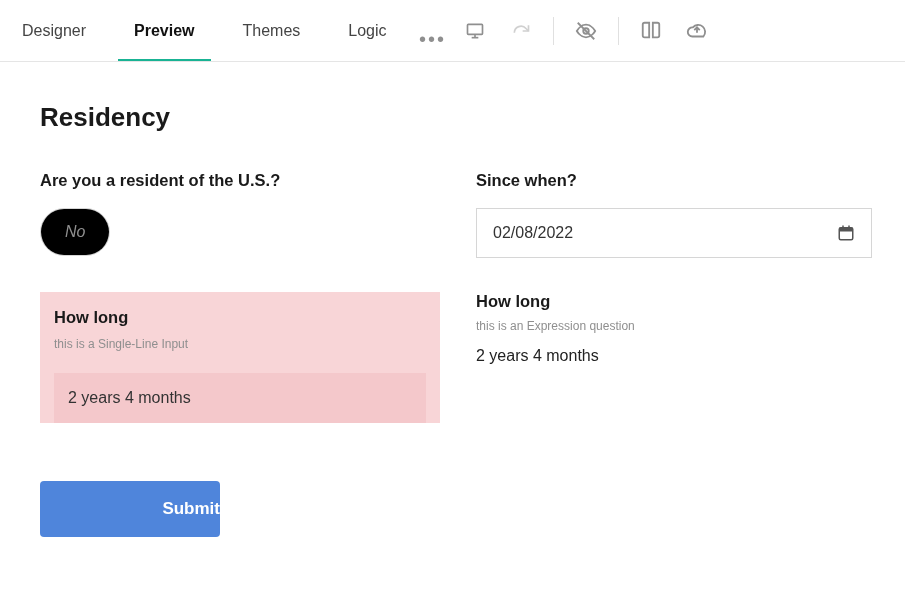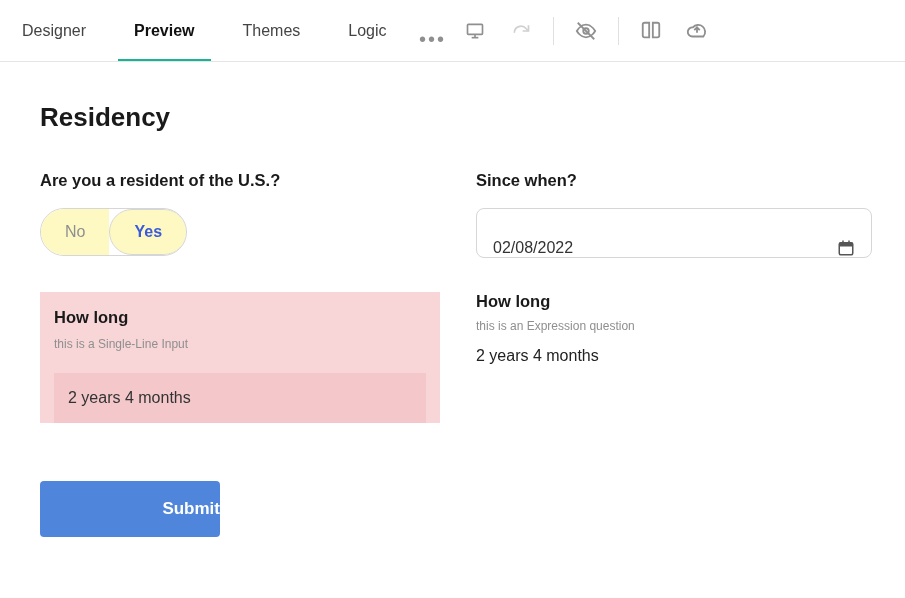--- a/index.html
+++ b/index.html
@@ -18,24 +18,24 @@
   .icon { display: block; }
 
   .page { padding: 40px 40px 40px 40px; }
   .page-title { font-size: 26px; font-weight: 800; color: #1a1a1a; margin-bottom: 38px; }
   .grid { display: grid; grid-template-columns: 400px 400px; column-gap: 36px; row-gap: 34px; align-items: start; }
   .q-title { font-size: 16.5px; font-weight: 700; color: #1a1a1a; margin-bottom: 18px; }
   .q-sub { font-size: 12px; color: #8f8f8f; margin-top: -10px; margin-bottom: 14px; }
 
   
   .yn { display: inline-flex; border: 1px solid #d6d6d6; border-radius: 999px; height: 48px; align-items: center; overflow: hidden; }
-  .yn-btn { height: 46px; display: flex; align-items: center; justify-content: center; padding: 0 24px; font-size: 16px; color: #8f8f8f; cursor: pointer; background: #fef9c3; border: none; outline: none; }
+  .yn-btn { height: 46px; display: flex; align-items: center; justify-content: center; padding: 0 24px; font-size: 16px; color: #8f8f8f; cursor: pointer; background: #000000; border: none; outline: none; font-style: italic; }
   .yn-btn.selected { border: 1px solid #d6d6d6; border-radius: 999px; margin: 0 -1px 0 0; color: #3b5bdb; font-weight: 600; }
 
-  .date-field { display: flex; align-items: flex-end; justify-content: space-between; width: 396px; height: 50px; border: 1px solid #d6d6d6; border-radius: 8px; padding: 0 16px; font-size: 16px; color: #333; }
+  .date-field { display: flex; align-items: center; justify-content: space-between; width: 396px; height: 50px; border: 1px solid #d6d6d6; border-radius: 0; padding: 0 16px; font-size: 16px; color: #333; }
   .cal-icon { color: #555; }
 
   .pink-card { background: #f8d5d7; width: 400px; padding: 16px 14px 0 14px; }
   .pink-card .q-title { margin-bottom: 10px; font-weight: 700; }
   .pink-card .q-sub { margin-top: 0; margin-bottom: 22px; }
   .pink-input { background: #f4c8cb; width: 100%; height: 50px; border: none; padding: 0 14px; font-size: 16px; color: #333; outline: none; }
 
   .expr-value { font-size: 16px; color: #222; margin-top: 12px; }
 
   .submit { margin-top: 58px; width: 180px; height: 56px; background: #4f85db; color: #fff; border: none; border-radius: 4px; font-size: 17px; font-weight: 600; cursor: pointer; text-align: right; }
@@ -102,21 +102,20 @@
 
 <div class="page">
   <h1 class="page-title">Residency</h1>
 
   <div class="grid">
 
     <div>
       <div class="q-title">Are you a resident of the U.S.?</div>
       <div class="yn">
         <button class="yn-btn">No</button>
-        <button class="yn-btn selected">Yes</button>
       </div>
     </div>
 
     <div>
       <div class="q-title">Since when?</div>
       <div class="date-field">
         <span>02/08/2022</span>
         <svg class="cal-icon" width="18" height="18" viewBox="0 0 24 24" fill="currentColor">
             <rect x="3" y="5" width="18" height="16" rx="2" fill="none" stroke="currentColor" stroke-width="2"></rect>
             <rect x="3" y="5" width="18" height="5" fill="currentColor"></rect>

